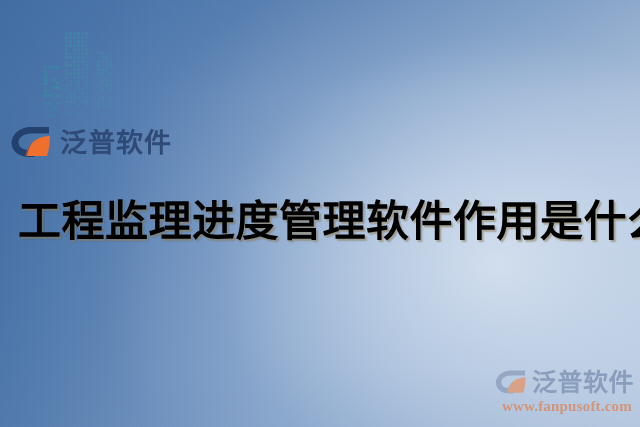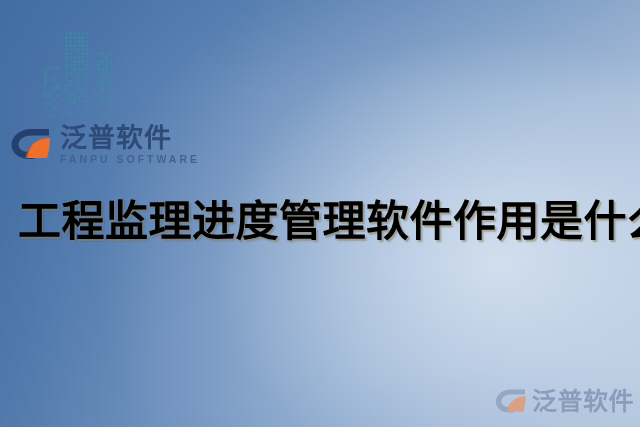--- a/index.html
+++ b/index.html
@@ -333,31 +333,31 @@
 
   <div id="logo-block">
     <svg id="logo-mark" viewBox="0 0 88 72">
       <path d="M44 6 C20 6 5 22 5 38 C5 53 19 66 40 66 L52 66 L40 52 C27 52 19 45 19 37
                C19 27 29 19 45 19 L80 19 L80 6 Z" fill="#23406e"></path>
       <path d="M82 24 C70 24 57 28 48 36 C39 44 34 54 33 64 L76 64 C79 54 82 40 82 24 Z" fill="#ef6f2c"></path>
       <path d="M33 64 C34 54 39 44 48 36 C44 40 40 48 38 56 L36 64 Z" fill="#23406e" opacity="0.55"></path>
     </svg>
     <div id="logo-words">
       <div id="logo-cn">泛普软件</div>
-      <div id="logo-en">FANPU SOFTWARE</div>
     </div>
   </div>
 
   <div id="headline">工程监理进度管理软件作用是什么</div>
 
   <div id="watermark">
     <div id="wm-row">
       <svg id="wm-mark" viewBox="0 0 88 72">
         <path d="M44 6 C20 6 5 22 5 38 C5 53 19 66 40 66 L52 66 L40 52 C27 52 19 45 19 37
                  C19 27 29 19 45 19 L80 19 L80 6 Z" fill="#8fa0bd"></path>
         <path d="M82 24 C70 24 57 28 48 36 C39 44 34 54 33 64 L76 64 C79 54 82 40 82 24 Z" fill="#e19a74"></path>
         <path d="M33 64 C34 54 39 44 48 36 C44 40 40 48 38 56 L36 64 Z" fill="#8fa0bd" opacity="0.55"></path>
       </svg>
       <div id="wm-cn">泛普软件</div>
     </div>
+    <div id="wm-url">www.fanpusoft.com</div>
   </div>
 
 </div>
 
 </body></html>

